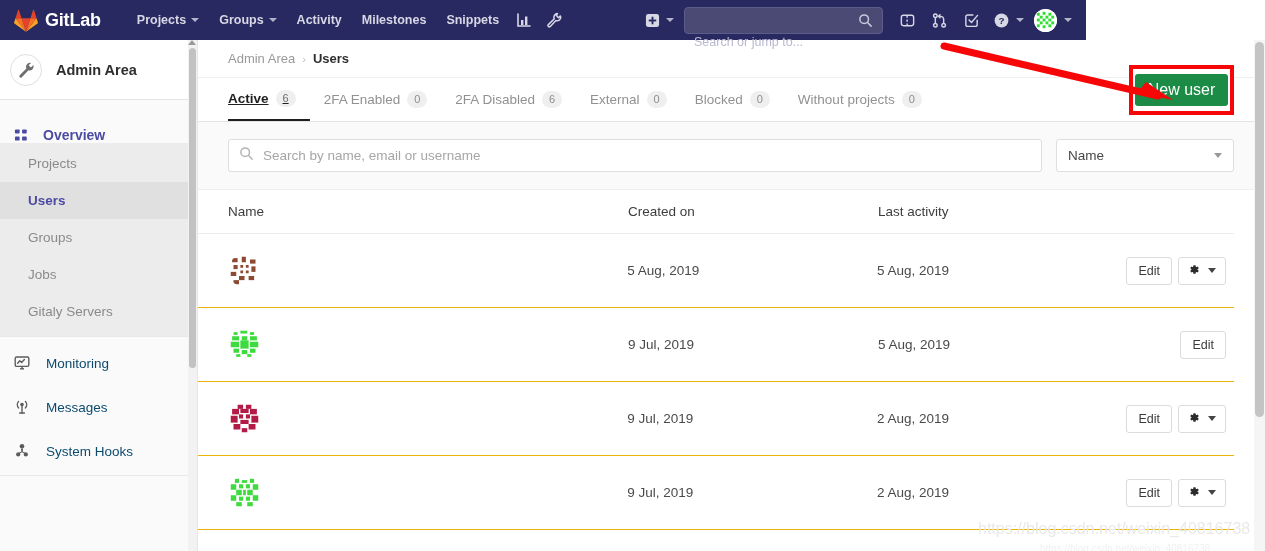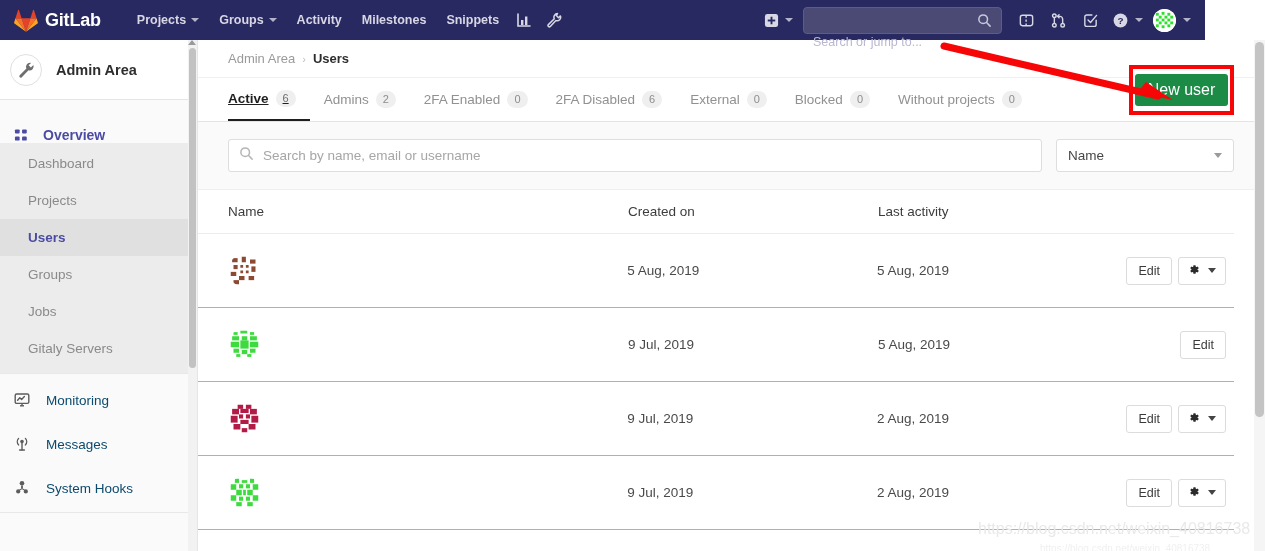--- a/index.html
+++ b/index.html
@@ -8,21 +8,21 @@
     overflow: hidden;
     font-family: "Liberation Sans", sans-serif;
     background: #fff;
     color: #2e2e2e;
   }
   #app { position: relative; width: 1265px; height: 551px; overflow: hidden; }
 
   
   .navbar {
     position: absolute; top: 0; left: 0;
-    width: 1205px; height: 40px;
+    width: 1086px; height: 40px;
     background: #292961;
     display: flex; align-items: center;
     z-index: 30;
   }
   .nav-logo { display: flex; align-items: center; margin-left: 14px; }
   .tanuki { width: 24px; height: 23px; display: block; }
   .nav-logo-text {
     color: #fff; font-size: 18px; font-weight: 600;
     margin-left: 7px; letter-spacing: -0.2px;
   }
@@ -478,21 +478,20 @@
             <rect x="1" y="1.5" width="5" height="4.4" rx="1"></rect>
             <rect x="8.6" y="1.5" width="5" height="4.4" rx="1"></rect>
             <rect x="1" y="9" width="5" height="4.4" rx="1"></rect>
             <rect x="8.6" y="9" width="5" height="4.4" rx="1"></rect>
           </svg>
         </span>
         <span>Overview</span>
       </div>
 
       <div class="sb-sub">
-        <div class="sb-subitem">Dashboard</div>
         <div class="sb-subitem">Projects</div>
         <div class="sb-subitem active">Users</div>
         <div class="sb-subitem">Groups</div>
         <div class="sb-subitem">Jobs</div>
         <div class="sb-subitem">Gitaly Servers</div>
       </div>
     </div>
 
     <div class="sb-group2">
       <div class="sb-item2">
@@ -546,24 +545,20 @@
     <div class="breadcrumb">
       <span class="bc-link">Admin Area</span>
       <span class="bc-sep">›</span>
       <span class="bc-cur">Users</span>
     </div>
 
     <div class="tabs-row">
       <div class="tab active">
         <span>Active</span>
         <span class="badge">6</span>
-      </div>
-      <div class="tab">
-        <span>Admins</span>
-        <span class="badge">2</span>
       </div>
       <div class="tab">
         <span>2FA Enabled</span>
         <span class="badge">0</span>
       </div>
       <div class="tab">
         <span>2FA Disabled</span>
         <span class="badge">6</span>
       </div>
       <div class="tab">

